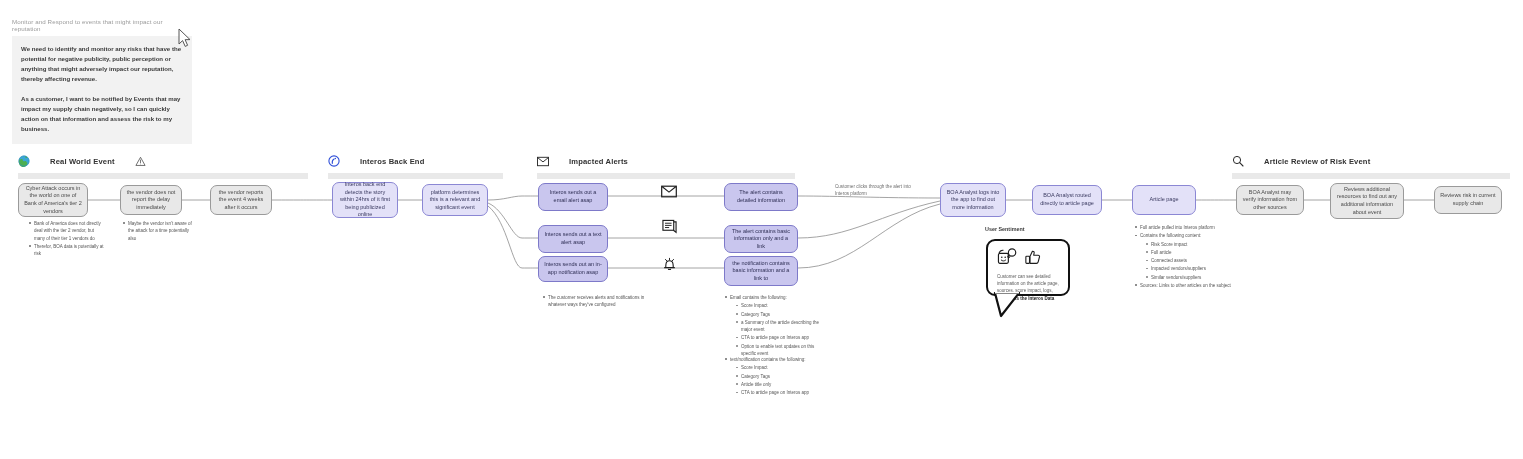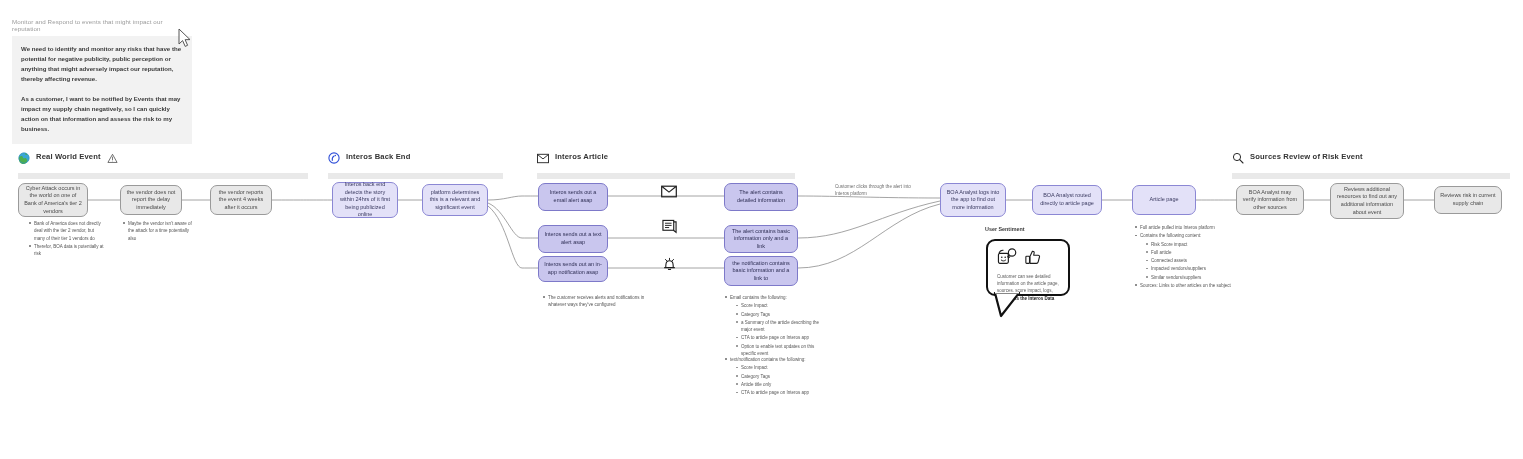--- a/index.html
+++ b/index.html
@@ -14,21 +14,21 @@
   .note-wrap{position:absolute;left:12px;top:18px;width:180px;}
   .note-title{font-size:6.2px;color:#9b9b9b;letter-spacing:.1px;margin-bottom:4px;}
   .note-box{background:#f2f2f2;padding:8px 9px 10px 9px;}
   .note-p{font-size:6.1px;font-weight:bold;line-height:1.62;color:#3a3a3a;margin:0;}
   .note-p + .note-p{margin-top:11px;}
 
   .cursor{position:absolute;left:178px;top:28px;width:14px;height:20px;}
 
   
   .lane{position:absolute;top:152px;}
-  .lane-head{display:flex;align-items:flex-start;gap:6px;height:18px;}
+  .lane-head{display:flex;align-items:center;gap:20px;height:18px;}
   .lane-title{font-size:7.6px;font-weight:bold;color:#333;letter-spacing:.15px;white-space:nowrap;}
   .lane-bar{height:6px;background:#e9e9e9;margin-top:3px;}
   .lane-ico{width:12px;height:12px;display:inline-flex;align-items:center;justify-content:center;flex:0 0 auto;}
   .lane-ico svg{display:block;}
 
   
   .node{position:absolute;box-sizing:border-box;border-radius:7px;
         display:flex;align-items:center;justify-content:center;text-align:center;
         font-size:5.5px;line-height:1.38;padding:3px 5px;}
   .node.grey{background:#e8e8e8;border:1px solid #9a9a9a;color:#4a4a4a;}
@@ -111,35 +111,35 @@
   </div>
 
   <div class="lane" style="left:537px;width:258px;">
     <div class="lane-head">
       <span class="lane-ico">
         <svg viewBox="0 0 14 11" width="13" height="11">
           <rect x=".6" y=".6" width="12.8" height="9.8" fill="none" stroke="#2b2b2b" stroke-width="1.1"></rect>
           <path d="M.8 1 L7 6 L13.2 1" fill="none" stroke="#2b2b2b" stroke-width="1.1"></path>
         </svg>
       </span>
-      <span class="lane-title">Interos Article</span>
+      <span class="lane-title">Impacted Alerts</span>
     </div>
     <div class="lane-bar"></div>
   </div>
 
 
   <div class="lane" style="left:1232px;width:278px;">
     <div class="lane-head">
       <span class="lane-ico">
         <svg viewBox="0 0 12 12" width="12" height="12">
           <circle cx="5" cy="5" r="3.6" fill="none" stroke="#2b2b2b" stroke-width="1"></circle>
           <path d="M7.7 7.7 L11 11" stroke="#2b2b2b" stroke-width="1.1" stroke-linecap="round"></path>
         </svg>
       </span>
-      <span class="lane-title">Sources Review of Risk Event</span>
+      <span class="lane-title">Article Review of Risk Event</span>
     </div>
     <div class="lane-bar"></div>
   </div>
 
   <svg class="edges" viewBox="0 0 1523 459">
     <g fill="none" stroke="#8d8d8d" stroke-width=".8">
       <path d="M88 200 H120"></path>
       <path d="M182 200 H210"></path>
       <path d="M272 200 C300 200 308 200 332 200"></path>
       <path d="M398 200 H422"></path>

